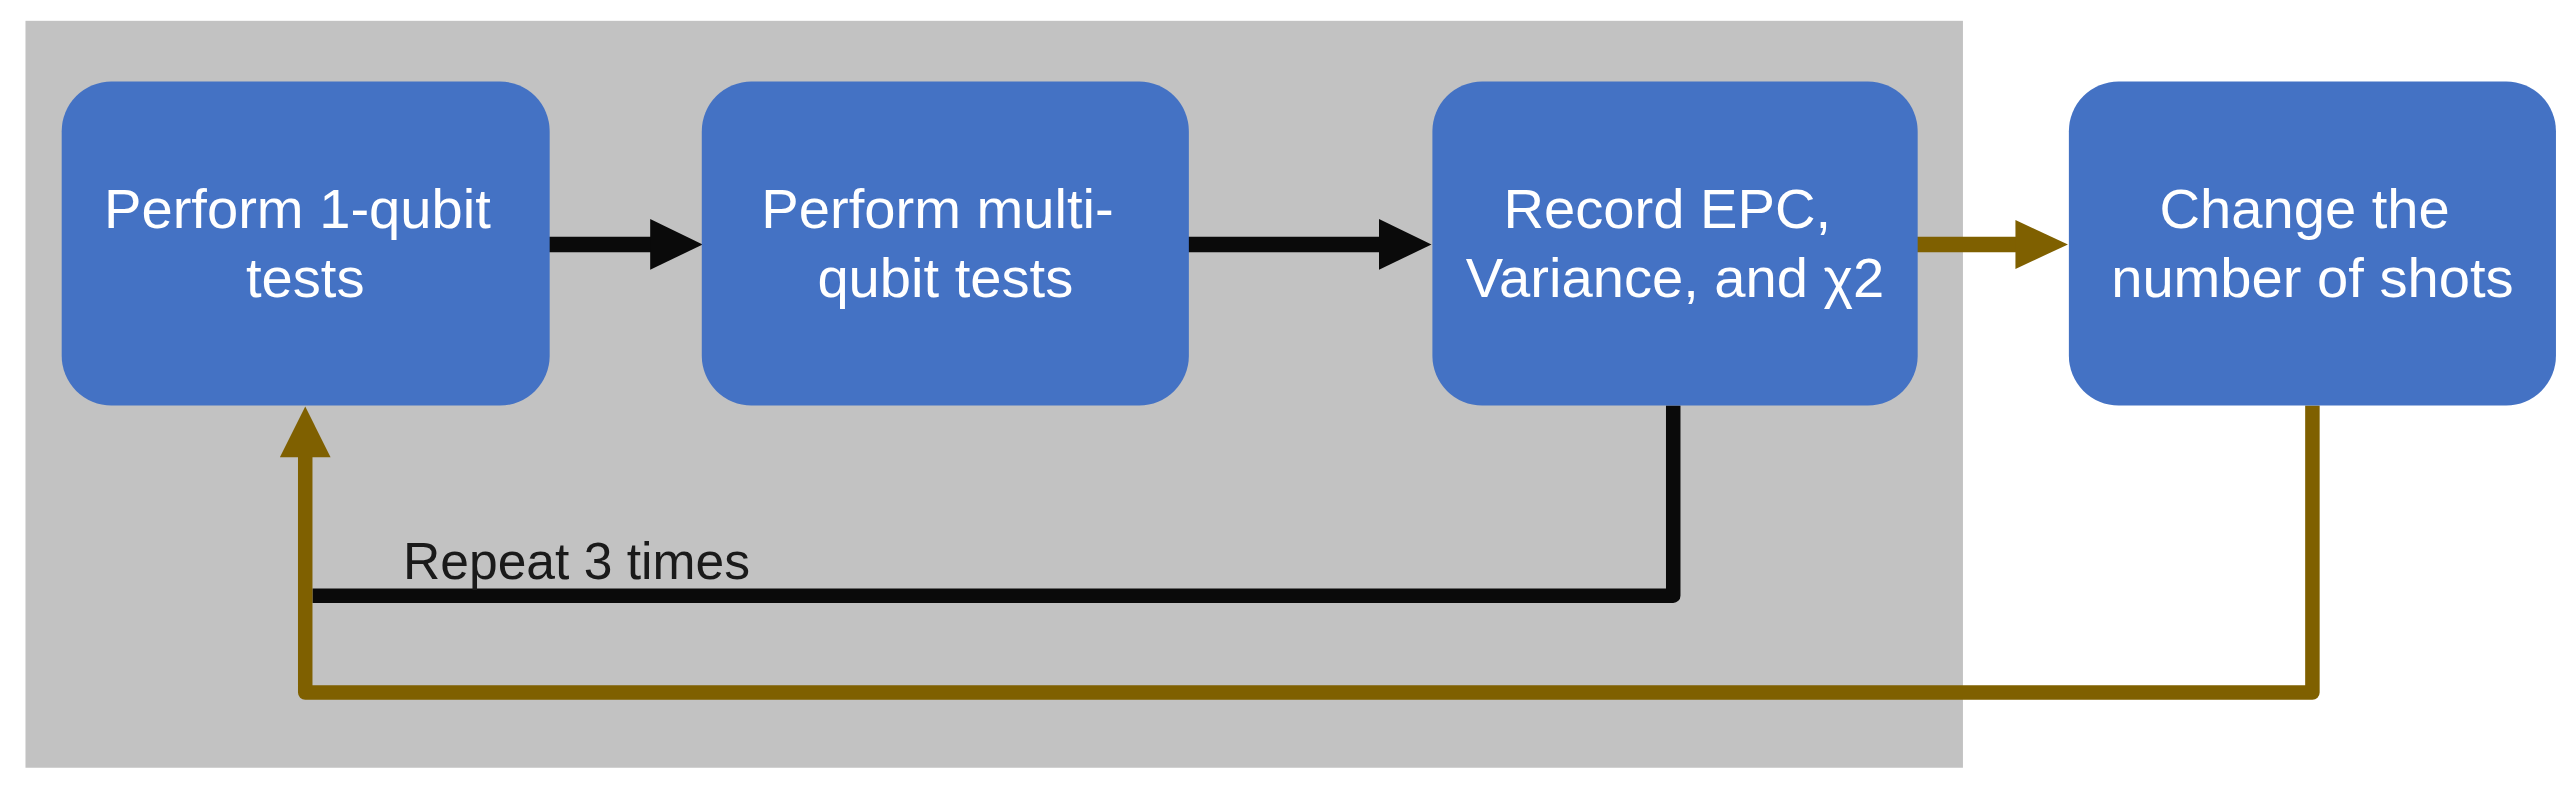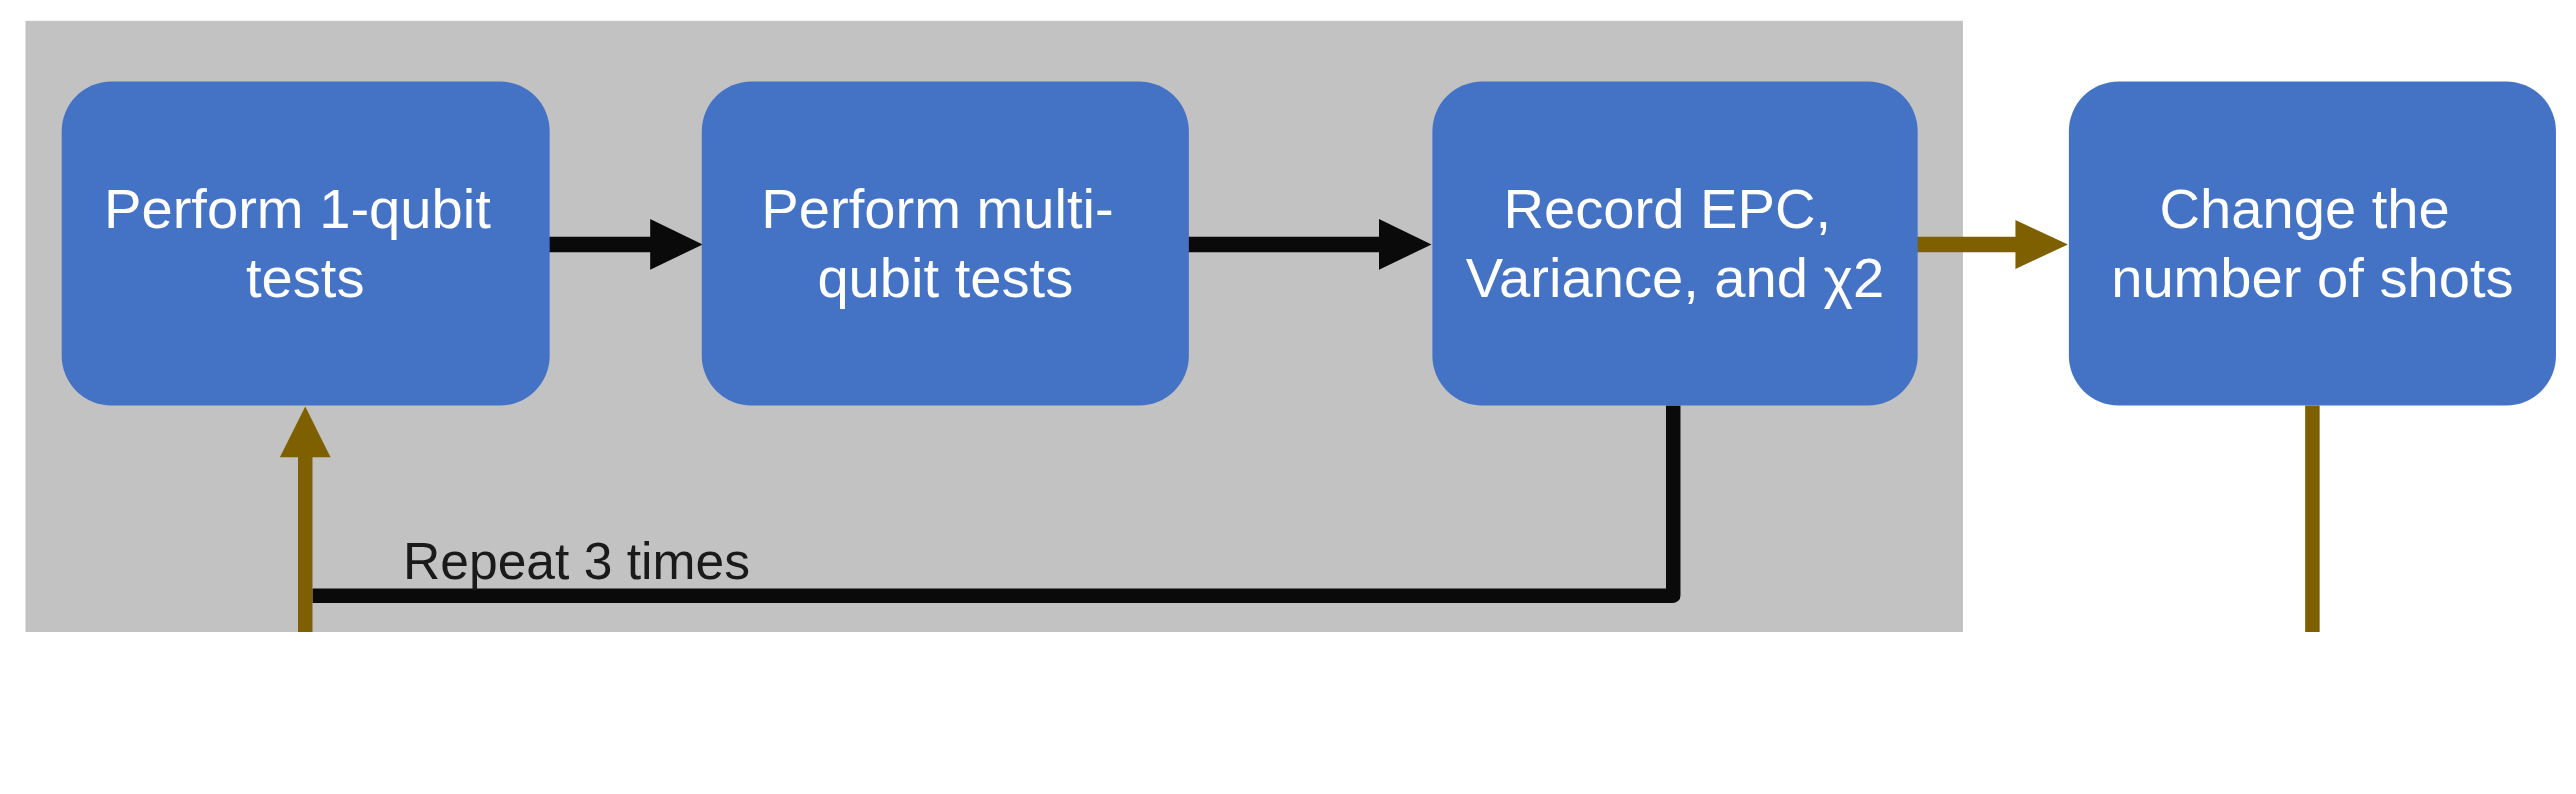--- a/index.html
+++ b/index.html
@@ -3,21 +3,21 @@
 <meta charset="utf-8">
 <style>
   html, body {
     margin: 0;
     padding: 0;
     background: #ffffff;
   }
   .stage {
     position: relative;
     width: 2576px;
-    height: 632px;
+    height: 794px;
     background: #ffffff;
     overflow: hidden;
   }
   svg {
     display: block;
   }
   .node-text {
     font-family: "Liberation Sans", "DejaVu Sans", sans-serif;
     font-size: 62px;
     font-weight: 400;

